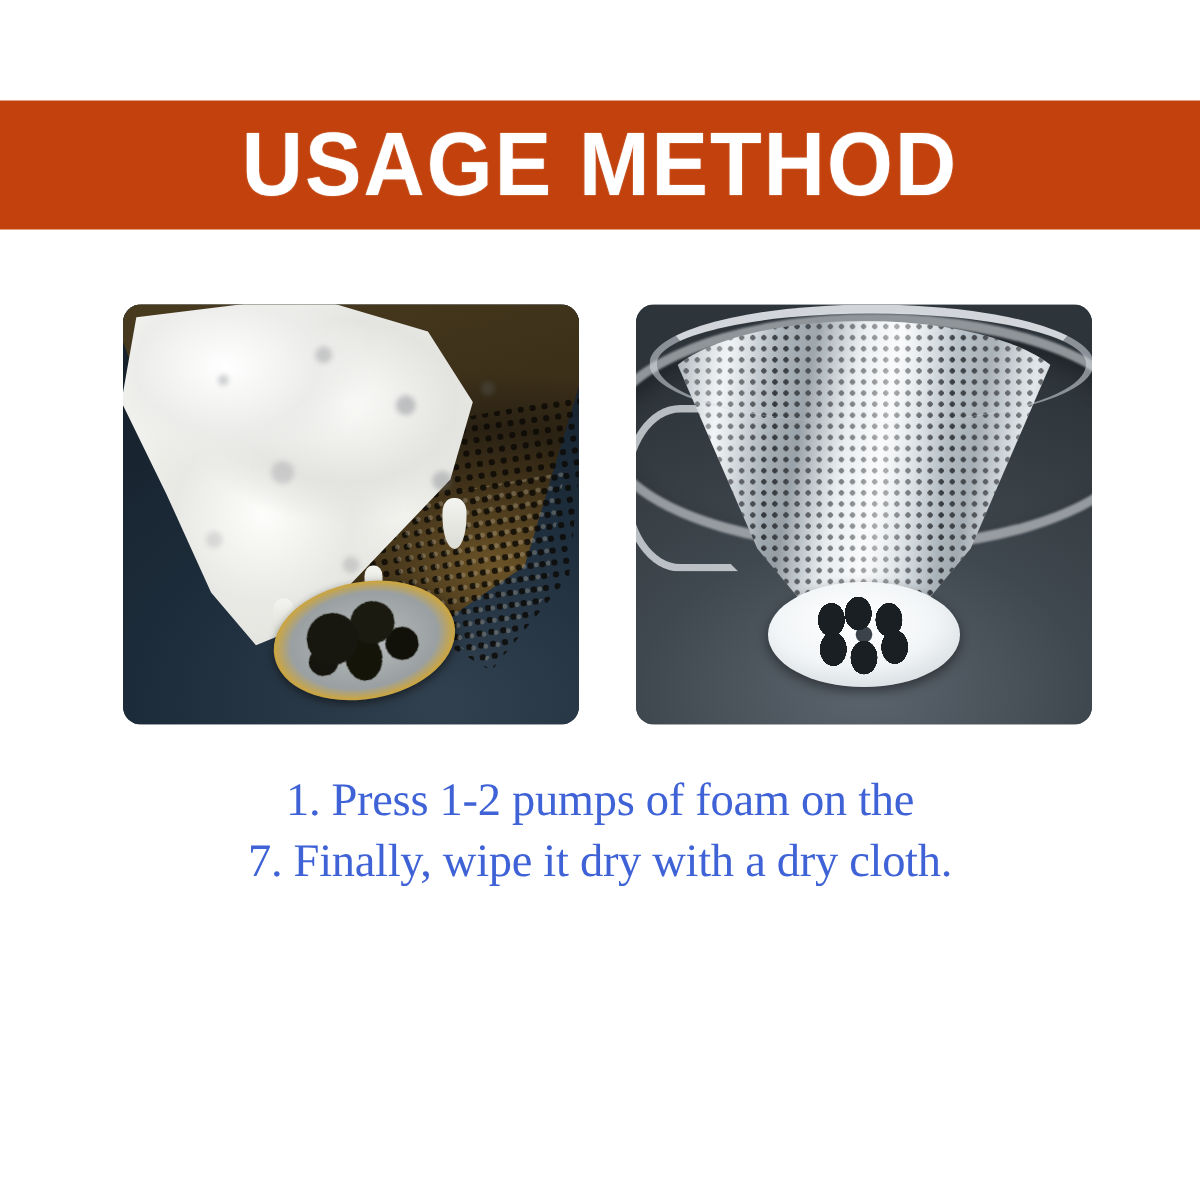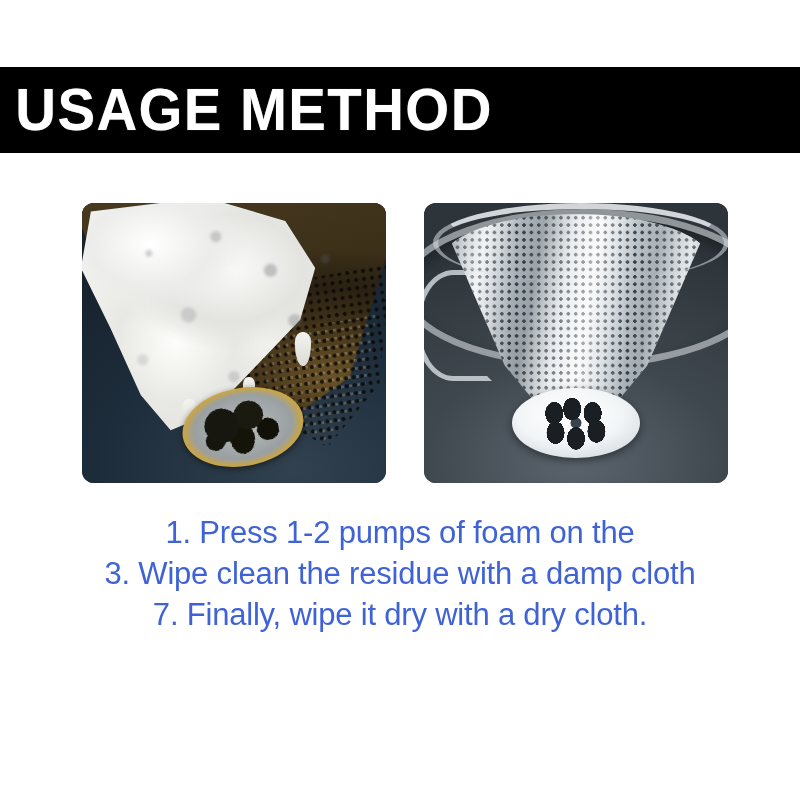--- a/index.html
+++ b/index.html
@@ -21,23 +21,24 @@
     background: #ffffff;
   }
 
   
   .banner {
     position: absolute;
     left: 0;
     top: 67px;
     width: 800px;
     height: 86px;
-    background: #000000;
+    background: #c2410c;
     display: flex;
     align-items: center;
+    justify-content: center;
   }
   .banner-title {
     color: #ffffff;
     font-family: "Liberation Sans", sans-serif;
     font-weight: bold;
     font-size: 60px;
     letter-spacing: 1.5px;
     line-height: 1;
     transform: scaleX(0.94);
     white-space: nowrap;
@@ -295,21 +296,21 @@
   }
 
   
   .steps {
     position: absolute;
     left: 0;
     top: 512px;
     width: 800px;
     text-align: center;
     color: #3f63d6;
-    font-family: Liberation Sans, sans-serif;
+    font-family: Liberation Serif, serif;
     font-size: 31px;
     line-height: 41px;
     font-weight: normal;
     letter-spacing: -0.2px;
   }
   .step-line { white-space: nowrap; }
 </style>
 </head>
 <body>
 
@@ -344,17 +345,16 @@
       <div class="mesh-clean-sheen"></div>
       <div class="cone-lip"></div>
       <div class="disc-clean"></div>
       <div class="disc-clean-slots"></div>
     </div>
 
   </div>
 
   <div class="steps">
     <div class="step-line">1. Press 1-2 pumps of foam on the</div>
-    <div class="step-line">3. Wipe clean the residue with a damp cloth</div>
     <div class="step-line">7. Finally, wipe it dry with a dry cloth.</div>
   </div>
 
 </div>
 
 </body></html>

